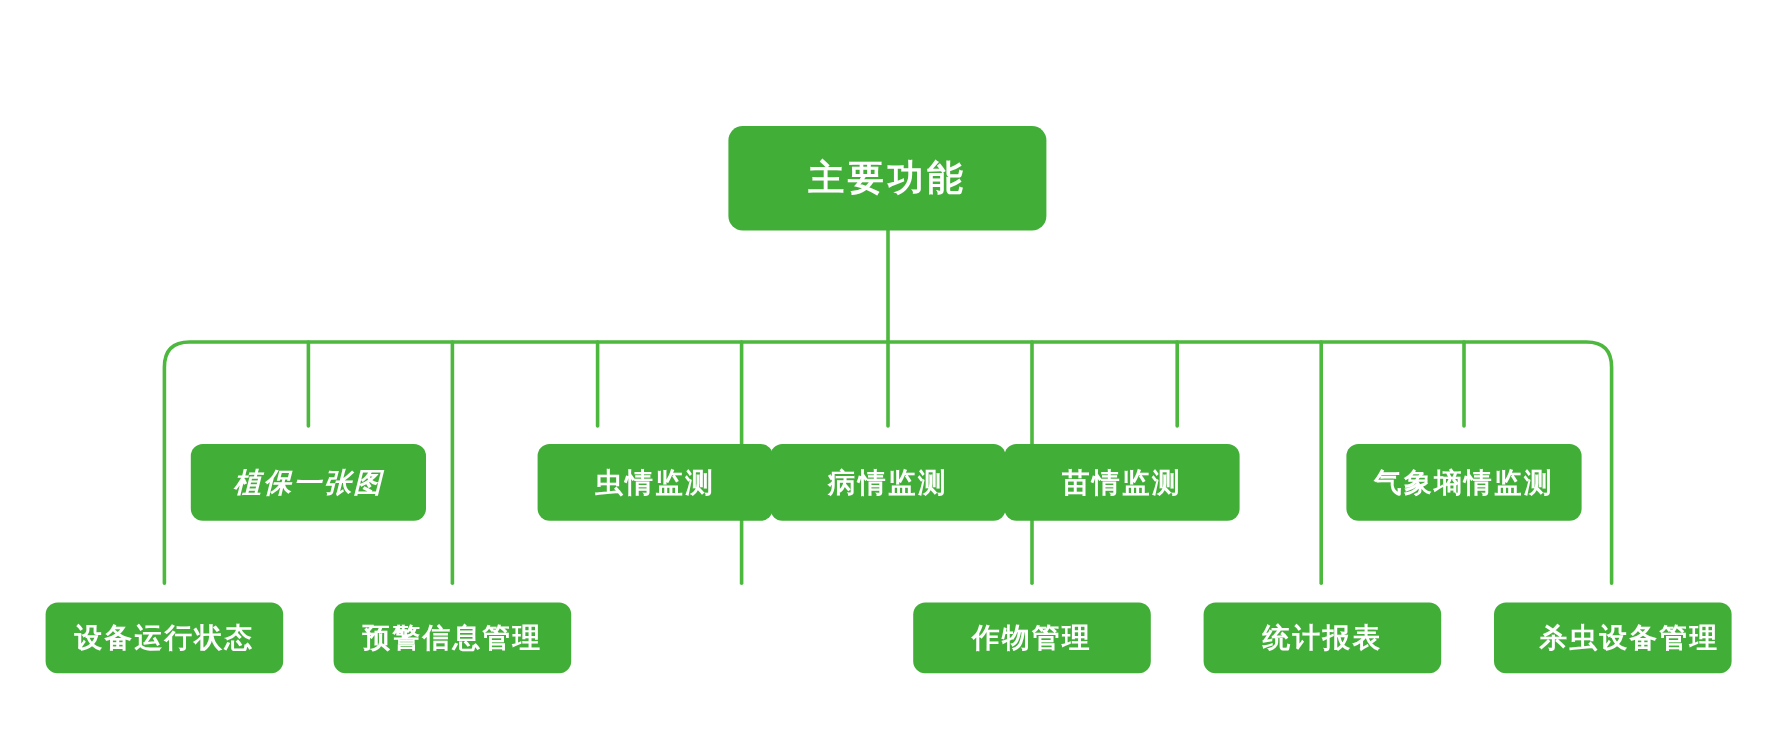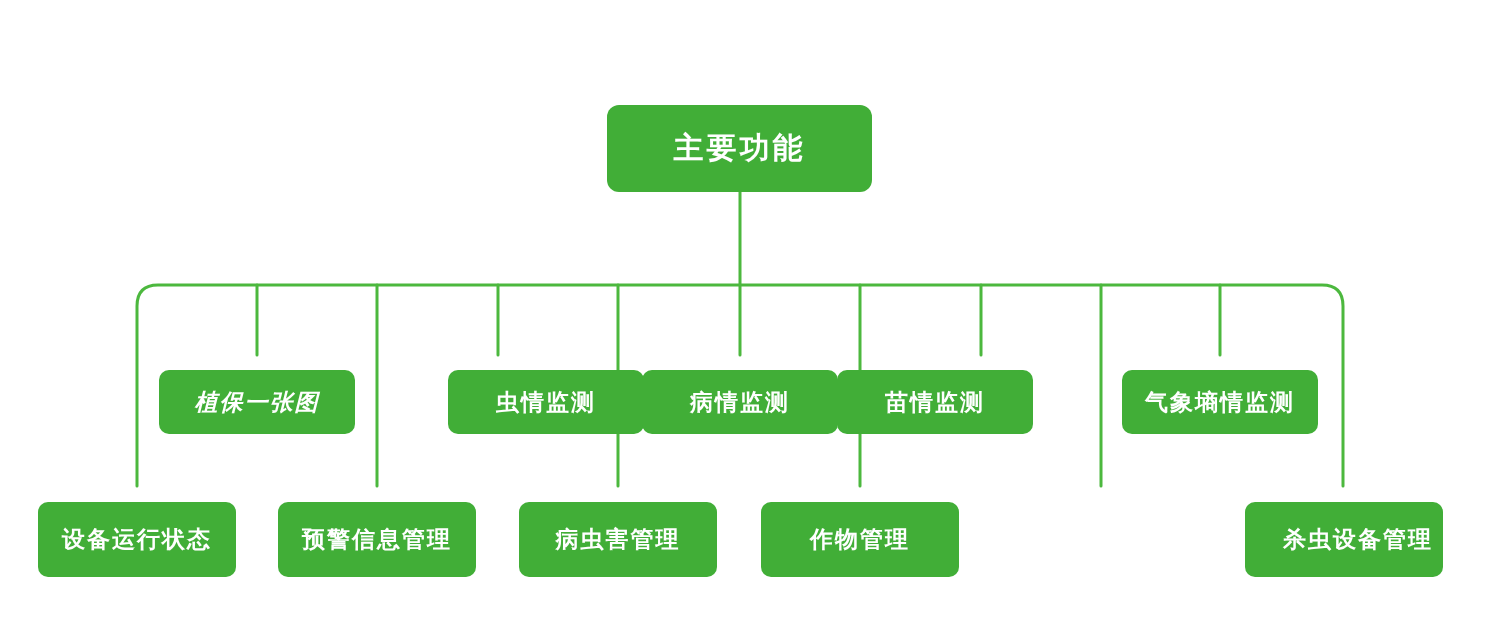--- a/index.html
+++ b/index.html
@@ -47,21 +47,21 @@
     letter-spacing: 2px;
     box-sizing: border-box;
     white-space: nowrap;
   }
   .node.root {
     border-radius: 12px;
     font-size: 30px;
     letter-spacing: 3px;
   }
   .row1 { top: 370px; width: 196px; height: 64px; }
-  .row2 { top: 502px; width: 198px; height: 75px; }
+  .row2 { top: 502px; width: 198px; height: 59px; }
 </style>
 </head>
 <body>
 
 <div class="canvas">
 
   <svg class="connectors" viewBox="0 0 1492 621" xmlns="http://www.w3.org/2000/svg">
     <path d="M740 192 L740 284"></path>
     <path d="M137 486 L137 306 Q137 285 158 285 L1322 285 Q1343 285 1343 306 L1343 486"></path>
     <path d="M257 285 L257 355"></path>
@@ -78,17 +78,17 @@
   <div class="node root" style="left:607px; top:105px; width:265px; height:87px;">主要功能</div>
 
   <div class="node row1" style="left:159px;font-style:italic;">植保一张图</div>
   <div class="node row1" style="left:400px;margin-left:48px;">虫情监测</div>
   <div class="node row1" style="left:642px;">病情监测</div>
   <div class="node row1" style="left:837px;">苗情监测</div>
   <div class="node row1" style="left:1122px;">气象墒情监测</div>
 
   <div class="node row2" style="left:38px;">设备运行状态</div>
   <div class="node row2" style="left:278px;">预警信息管理</div>
-  <div class="node row2" style="left:519px;">病虫害管理</div>
   <div class="node row2" style="left:761px;">作物管理</div>
+  <div class="node row2" style="left:1003px;">统计报表</div>
   <div class="node row2" style="left:1245px;padding-left:28px;">杀虫设备管理</div>
 
 </div>
 
 </body></html>

